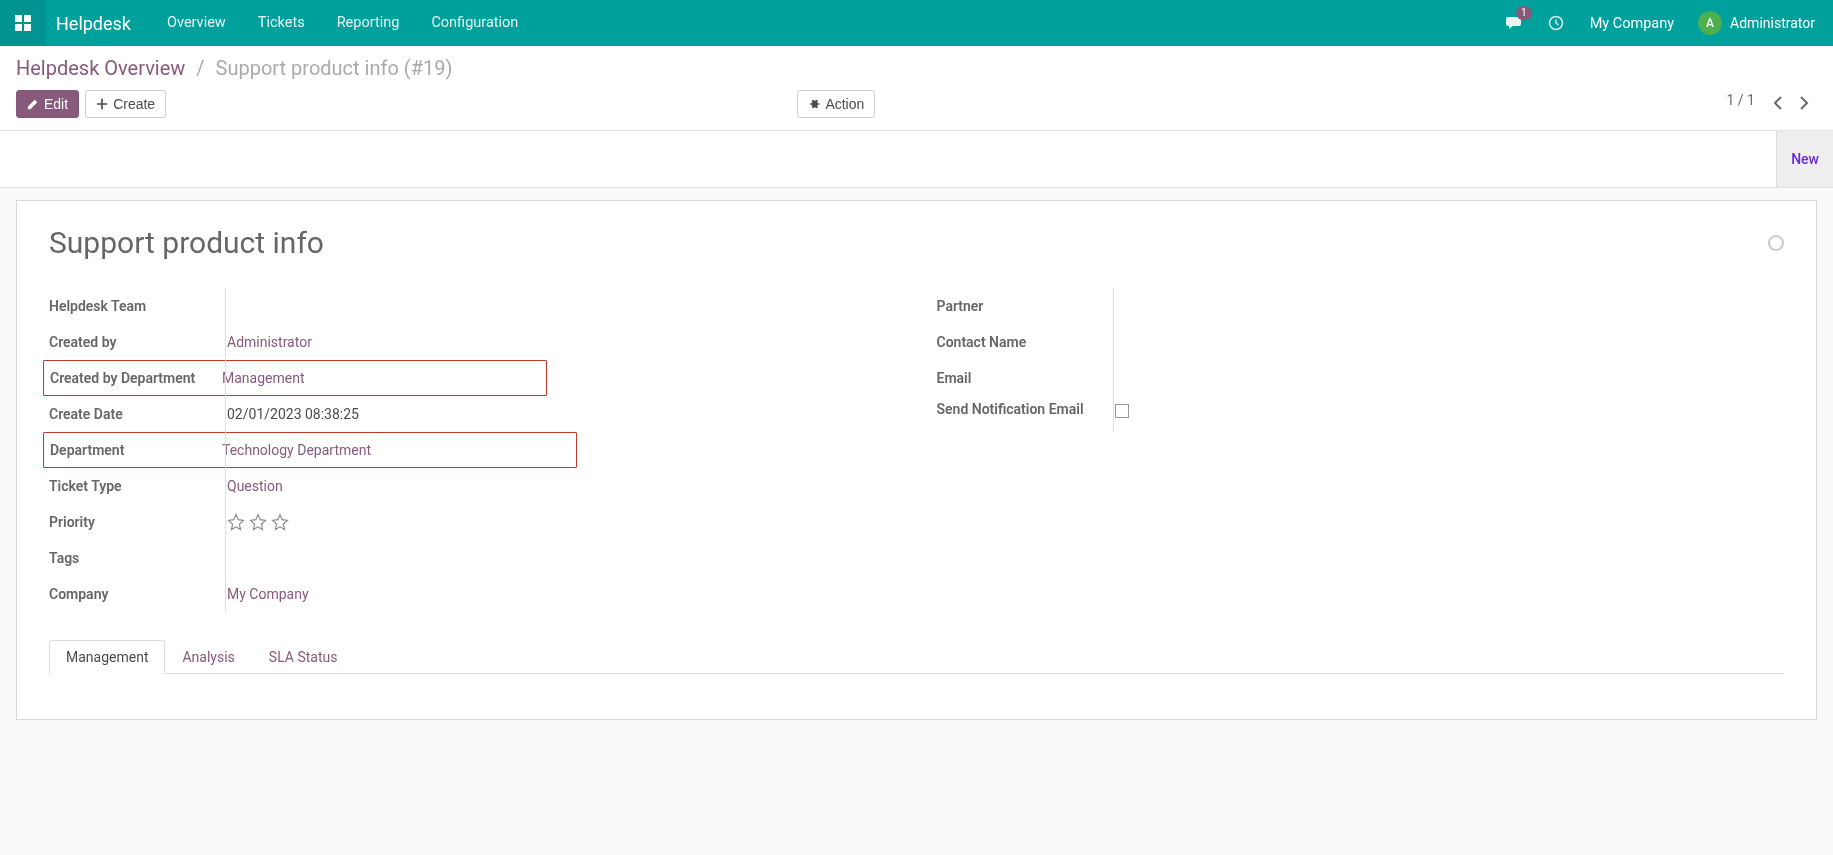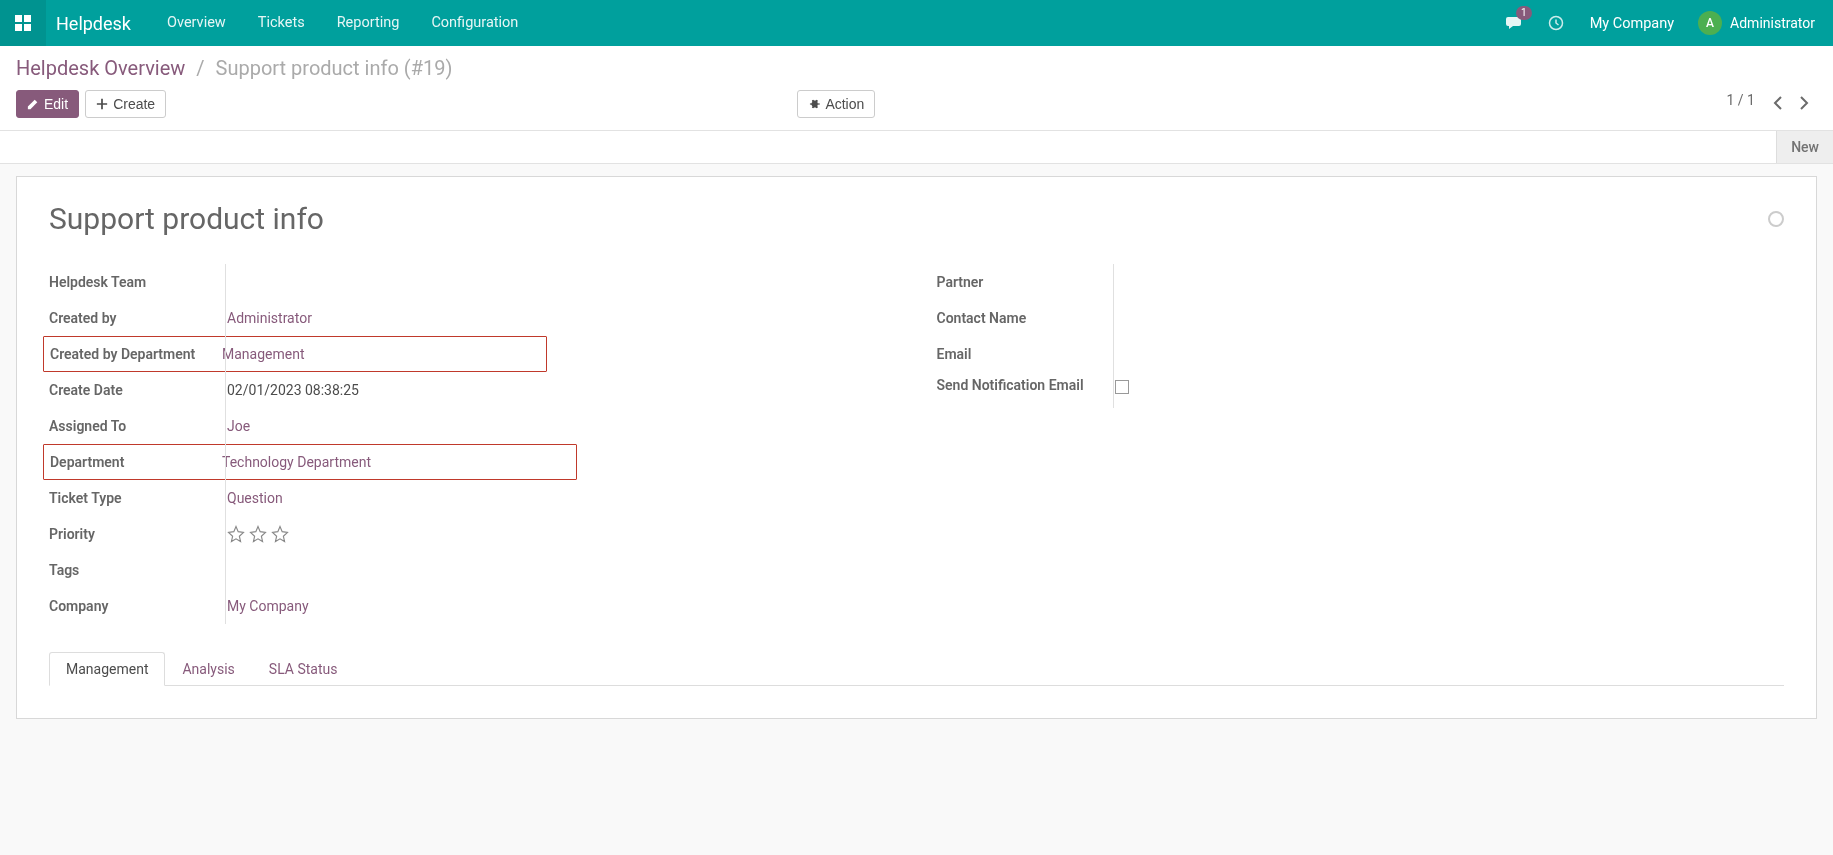--- a/index.html
+++ b/index.html
@@ -33,21 +33,21 @@
 .btn svg { width: 12px; height: 12px; }
 .btn-group-left { display: flex; gap: 6px; }
 .cp-center { flex: 1; display: flex; justify-content: center; }
 .cp-center-inner { margin-left: -220px; }
 .pager { display: flex; align-items: flex-start; gap: 10px; color: #6b6b6b; }
 .pager .arrows { display: flex; }
 .pager .arrow { padding: 4px 8px; cursor: pointer; color: #6b6b6b; }
 
 
 .statusbar { display: flex; justify-content: flex-end; background: #fff; border-bottom: 1px solid #e2e2e2; }
-.status-new { background: #eee; color: #737373; font-weight: 500; padding: 8px 14px; border-left: 1px solid #ddd; }
+.status-new { background: #eee; color: #6d28d9; font-weight: 500; padding: 20px 14px; border-left: 1px solid #ddd; }
 
 
 .sheet-bg { padding: 12px 16px 24px 16px; }
 .sheet { max-width: 100%; background: #fff; border: 1px solid #d8d8d8; padding: 24px 32px 32px 32px; min-height: 520px; }
 .record-title { font-size: 30px; color: #666; display: flex; align-items: center; gap: 20px; }
 .record-title .dot { margin-left: auto; width: 16px; height: 16px; border-radius: 50%; border: 2px solid #ccc; }
 
 .form-columns { display: flex; gap: 40px; margin-top: 28px; }
 .form-col { flex: 1; }
 .form-col.left { border-right: none; }
@@ -189,24 +189,20 @@
             <div class="field-value link">Administrator</div>
           </div>
           <div class="field-row highlight-box">
             <div class="field-label" style="width:166px">Created by Department</div>
             <div class="field-value link">Management</div>
           </div>
           <div class="field-row">
             <div class="field-label">Create Date</div>
             <div class="field-value">02/01/2023 08:38:25</div>
           </div>
-          <div class="field-row">
-            <div class="field-label">Assigned To</div>
-            <div class="field-value link">Joe</div>
-          </div>
           <div class="field-row highlight-box" style="margin-right:320px">
             <div class="field-label" style="width:166px">Department</div>
             <div class="field-value link">Technology Department</div>
           </div>
           <div class="field-row">
             <div class="field-label">Ticket Type</div>
             <div class="field-value link">Question</div>
           </div>
           <div class="field-row">
             <div class="field-label">Priority</div>

